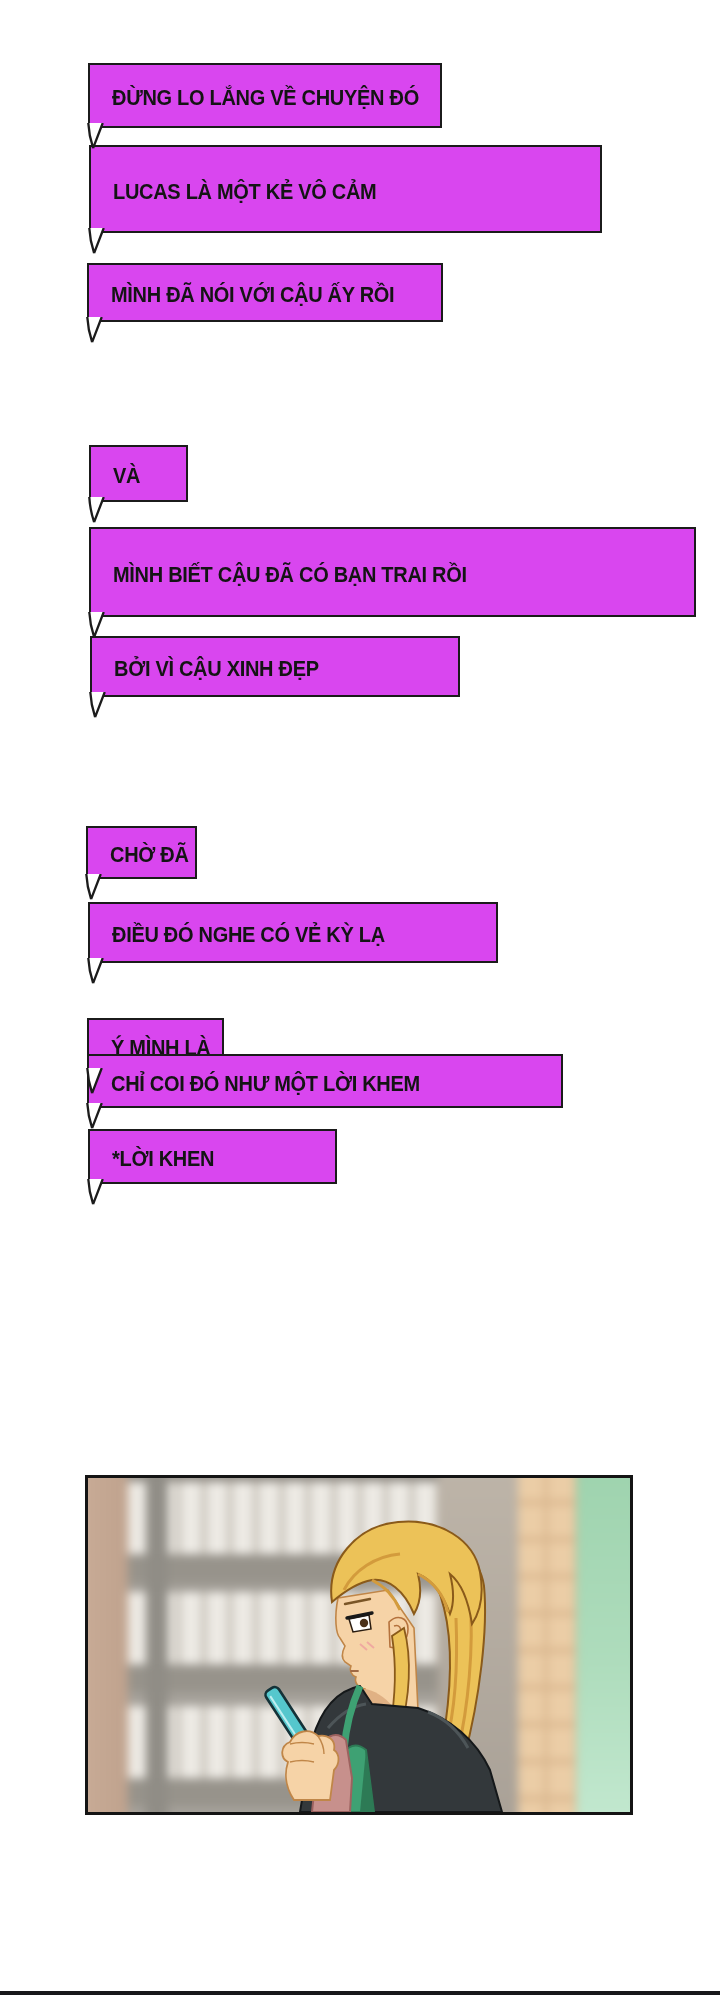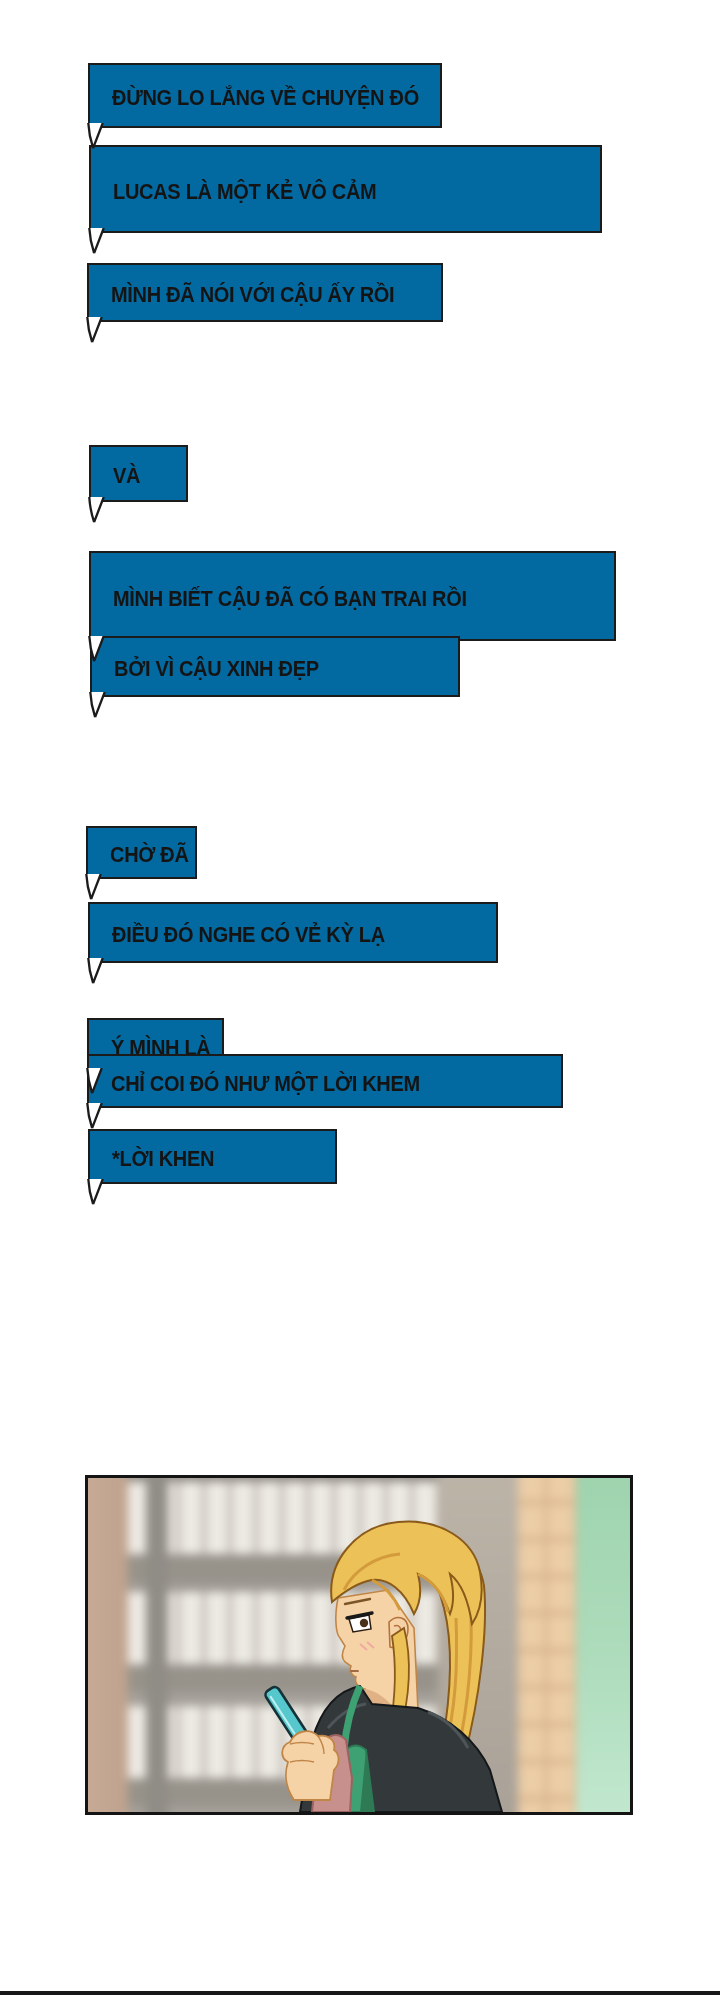--- a/index.html
+++ b/index.html
@@ -1,31 +1,31 @@
 <!DOCTYPE html>
 <html style="--side_wall: #c9ac97; --shelf_grey: #a5a19a; --binder_white: #edeae4; --binder_gap: #b5afa5; --brick: #ebcda6; --brick_line: #d9b68e; --wall_green: #9ed3ae; --hair: #ecc258; --hair_shade: #d39b3c; --skin: #f6d3a7; --jacket: #33383b; --collar_green: #3ea173; --sleeve_mauve: #c7908c; --phone_teal: #55c7cd; --bubble_border: #1b1b1b;"><head>
 <meta charset="utf-8">
 <style>
   html,body{margin:0;padding:0;background:#ffffff;}
   #page{position:relative;width:720px;height:2000px;background:#ffffff;overflow:hidden;
         font-family:"Liberation Sans",sans-serif;}
 
   
-  .bubble{position:absolute;box-sizing:border-box;background:#0369a1;
+  .bubble{position:absolute;box-sizing:border-box;background:#d946ef;
           border:2px solid #1b1b1b;display:flex;align-items:center;}
   .bubble .txt{font-weight:700;font-size:20px;letter-spacing:-0.3px;color:#141414;
                line-height:1.05;padding:6px 10px 2px 22px;white-space:nowrap;
                transform:scaleY(1.08);transform-origin:left center;}
   .tail{position:absolute;left:-4px;top:calc(100% - 3px);width:20px;height:27px;z-index:3;}
 
   .b1 {left:88px; top:63px;  width:354px;height:65px;}
   .b2 {left:89px; top:145px; width:513px;height:88px;}
   .b3 {left:87px; top:263px; width:356px;height:59px;text-align:right;}
   .b4 {left:89px; top:445px; width:99px; height:57px;}
-  .b5 {left:89px; top:551px; width:527px;height:90px;}
+  .b5 {left:89px; top:527px; width:607px;height:90px;}
   .b6 {left:90px; top:636px; width:370px;height:61px;}
   .b7 {left:86px; top:826px; width:111px;height:53px;}
   .b8 {left:88px; top:902px; width:410px;height:61px;}
   .b9 {left:87px; top:978px; width:137px;height:55px;margin-top:40px;}
   .b10{left:87px; top:1054px;width:476px;height:54px;}
   .b11{left:88px; top:1129px;width:249px;height:55px;}
 
   
   .panel{position:absolute;left:85px;top:1475px;width:548px;height:340px;
          box-sizing:border-box;border:3px solid #141414;background:#b3aba1;overflow:hidden;}

